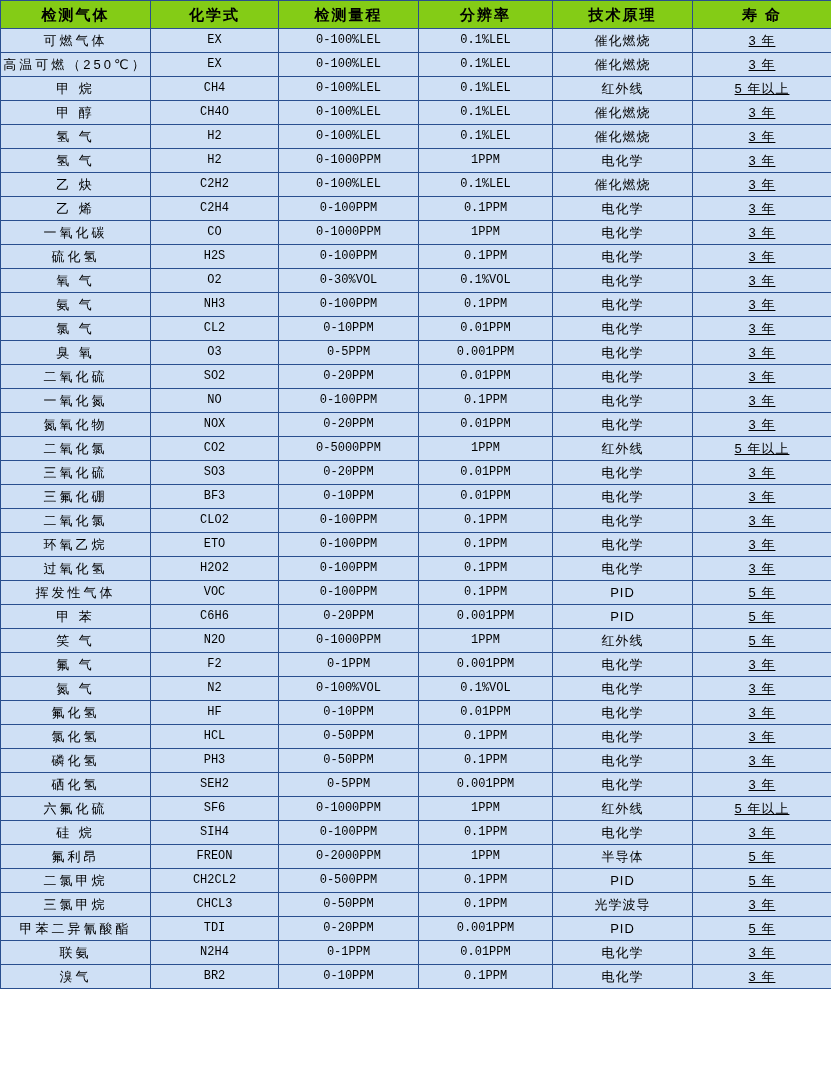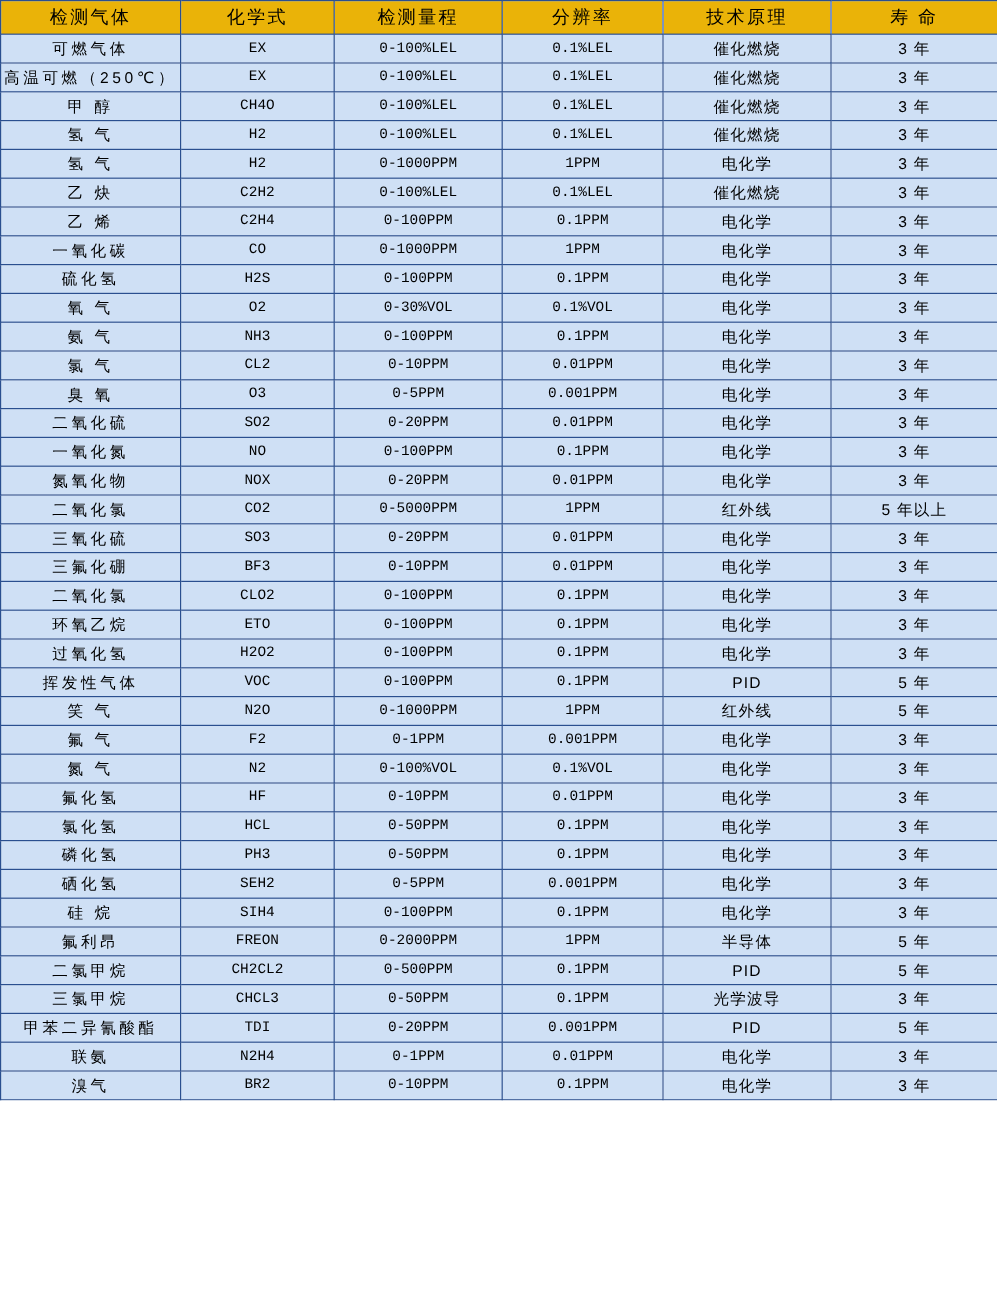--- a/index.html
+++ b/index.html
@@ -23,22 +23,22 @@
     color: #000000;
     background: #cfe0f5;
     padding: 0;
     height: 23px;
     line-height: 23px;
     font-size: 13px;
     white-space: nowrap;
     overflow: hidden;
   }
   #gas-table thead th {
-    background: #eab308;
-    font-weight: normal;
+    background: #84cc16;
+    font-weight: bold;
     font-size: 15px;
     height: 27px;
     line-height: 27px;
     letter-spacing: 2px;
     margin-left: 44px;
   }
   #gas-table tbody tr td:nth-child(1) {
     letter-spacing: 3px;
   }
   #gas-table tbody tr td:nth-child(2),
@@ -46,20 +46,21 @@
   #gas-table tbody tr td:nth-child(4) {
     font-family: "Liberation Mono", "DejaVu Sans Mono", monospace;
     font-size: 12px;
     letter-spacing: 0px;
   }
   #gas-table tbody tr td:nth-child(5) {
     letter-spacing: 1px;
   }
   #gas-table tbody tr td:nth-child(6) {
     letter-spacing: 1px;
+    text-decoration: underline;
   }
   col.c1 { width: 150px; }
   col.c2 { width: 128px; }
   col.c3 { width: 140px; }
   col.c4 { width: 134px; }
   col.c5 { width: 140px; }
   col.c6 { width: 139px; }
 </style>
 </head>
 <body>
@@ -94,20 +95,28 @@
       </tr>
       <tr>
         <td>高温可燃（250℃）</td>
         <td>EX</td>
         <td>0-100%LEL</td>
         <td>0.1%LEL</td>
         <td>催化燃烧</td>
         <td>3 年</td>
       </tr>
       <tr>
+        <td>甲 烷</td>
+        <td>CH4</td>
+        <td>0-100%LEL</td>
+        <td>0.1%LEL</td>
+        <td>红外线</td>
+        <td>5 年以上</td>
+      </tr>
+      <tr>
         <td>甲 醇</td>
         <td>CH4O</td>
         <td>0-100%LEL</td>
         <td>0.1%LEL</td>
         <td>催化燃烧</td>
         <td>3 年</td>
       </tr>
       <tr>
         <td>氢 气</td>
         <td>H2</td>
@@ -262,20 +271,28 @@
       </tr>
       <tr>
         <td>挥发性气体</td>
         <td>VOC</td>
         <td>0-100PPM</td>
         <td>0.1PPM</td>
         <td>PID</td>
         <td>5 年</td>
       </tr>
       <tr>
+        <td>甲 苯</td>
+        <td>C6H6</td>
+        <td>0-20PPM</td>
+        <td>0.001PPM</td>
+        <td>PID</td>
+        <td>5 年</td>
+      </tr>
+      <tr>
         <td>笑 气</td>
         <td>N2O</td>
         <td>0-1000PPM</td>
         <td>1PPM</td>
         <td>红外线</td>
         <td>5 年</td>
       </tr>
       <tr>
         <td>氟 气</td>
         <td>F2</td>
@@ -316,20 +333,28 @@
         <td>电化学</td>
         <td>3 年</td>
       </tr>
       <tr>
         <td>硒化氢</td>
         <td>SEH2</td>
         <td>0-5PPM</td>
         <td>0.001PPM</td>
         <td>电化学</td>
         <td>3 年</td>
+      </tr>
+      <tr>
+        <td>六氟化硫</td>
+        <td>SF6</td>
+        <td>0-1000PPM</td>
+        <td>1PPM</td>
+        <td>红外线</td>
+        <td>5 年以上</td>
       </tr>
       <tr>
         <td>硅 烷</td>
         <td>SIH4</td>
         <td>0-100PPM</td>
         <td>0.1PPM</td>
         <td>电化学</td>
         <td>3 年</td>
       </tr>
       <tr>

